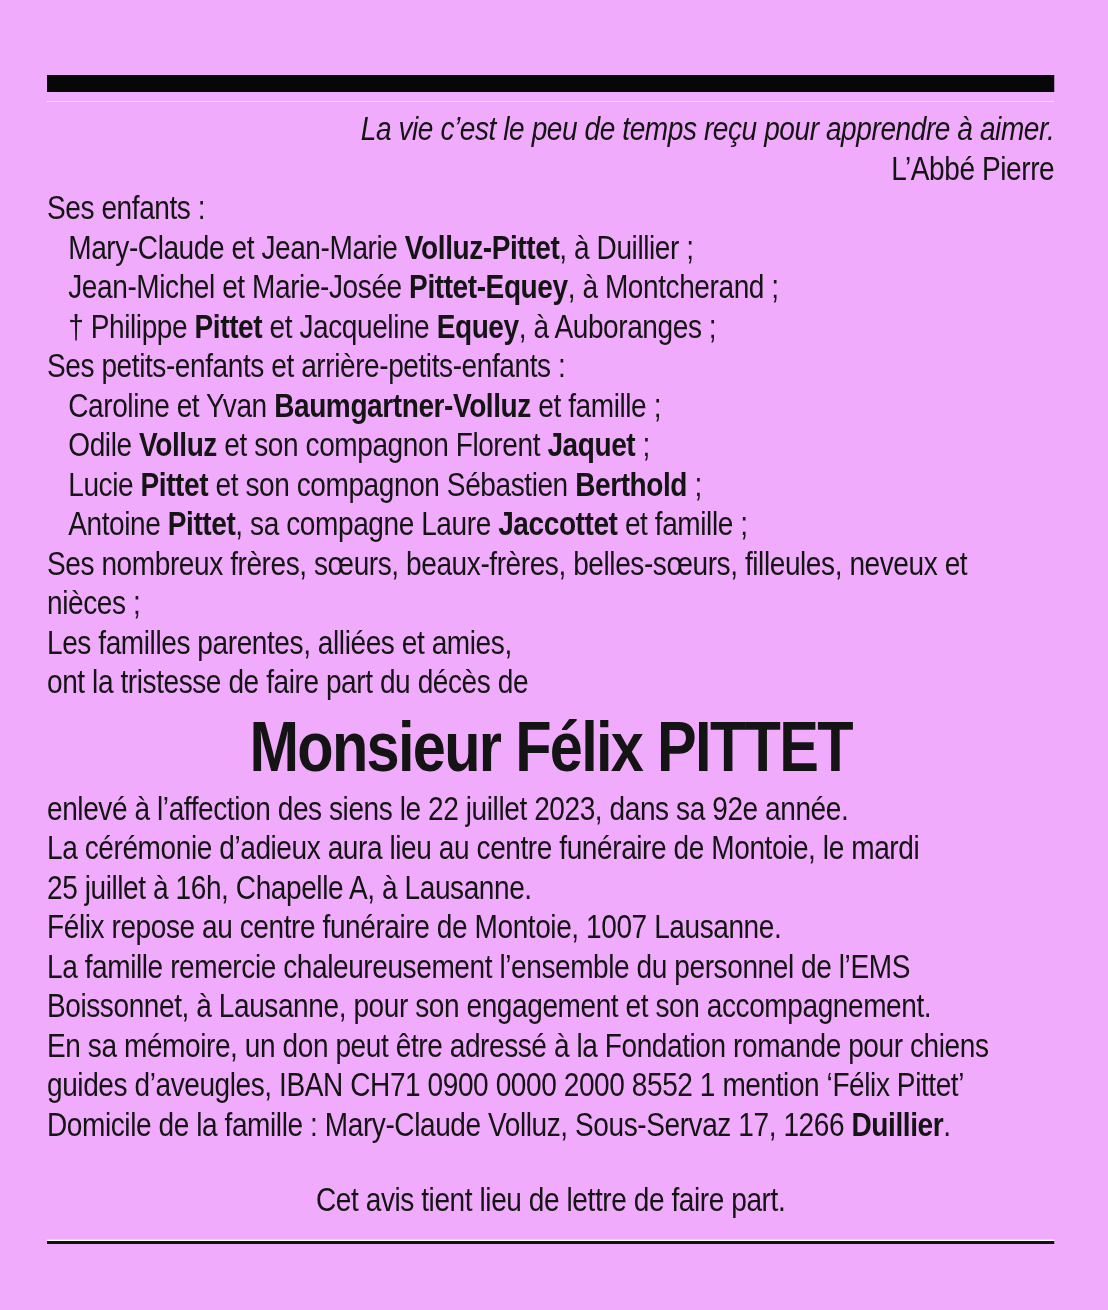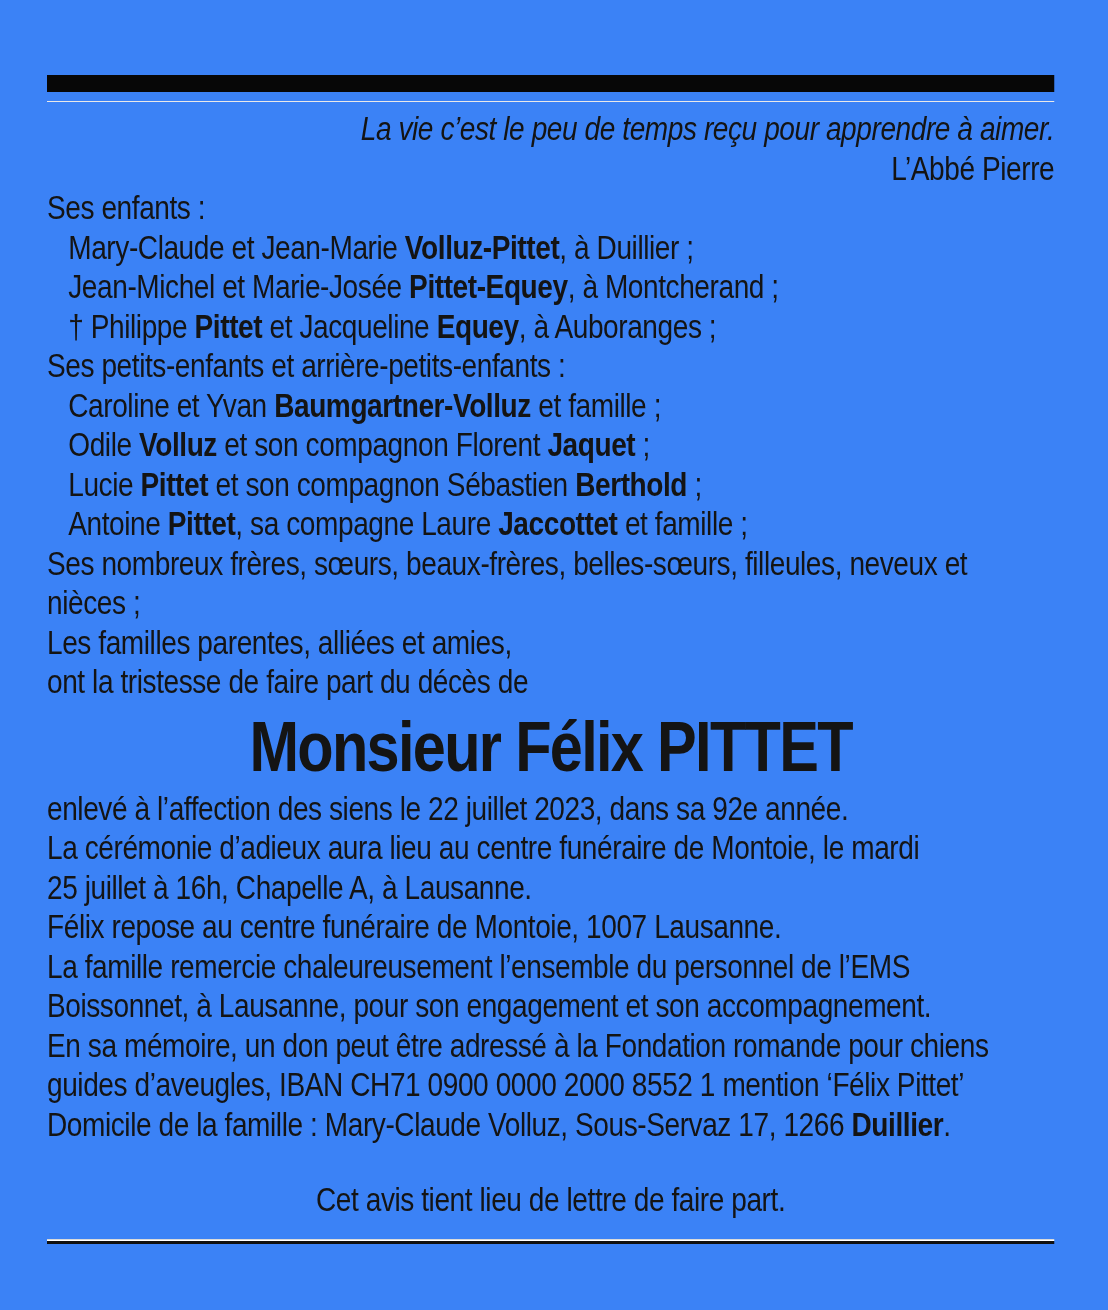--- a/index.html
+++ b/index.html
@@ -10,21 +10,21 @@
   body {
     width: 1108px;
     height: 1310px;
     position: relative;
     overflow: hidden;
     font-family: "Liberation Sans", sans-serif;
   }
   .page {
     position: absolute;
     inset: 0;
-    background: #3b82f6;
+    background: #f0abfc;
   }
   
   .content {
     position: absolute;
     left: 47px;
     top: 75px;
     width: 1185px;
     transform: scaleX(0.85);
     transform-origin: 0 0;
     color: #141414;

